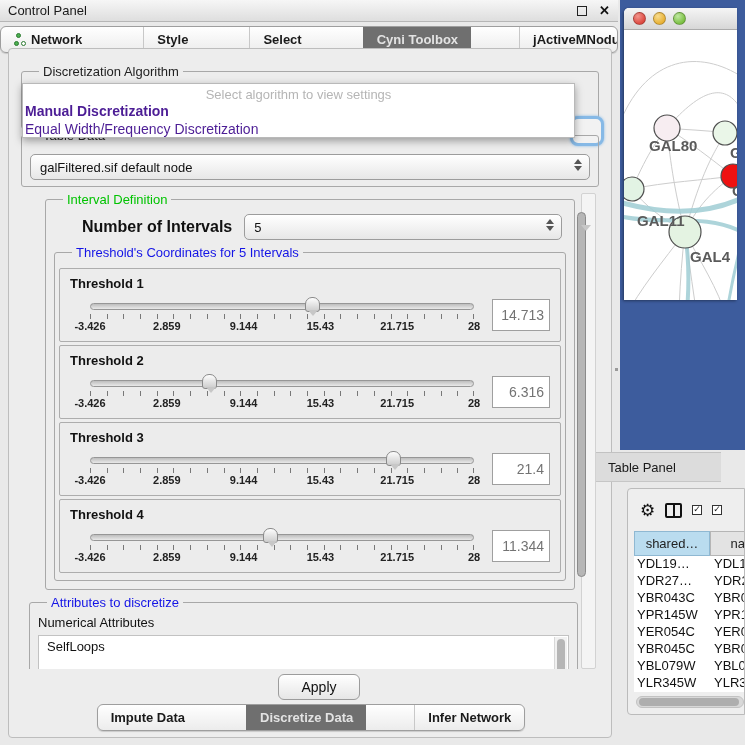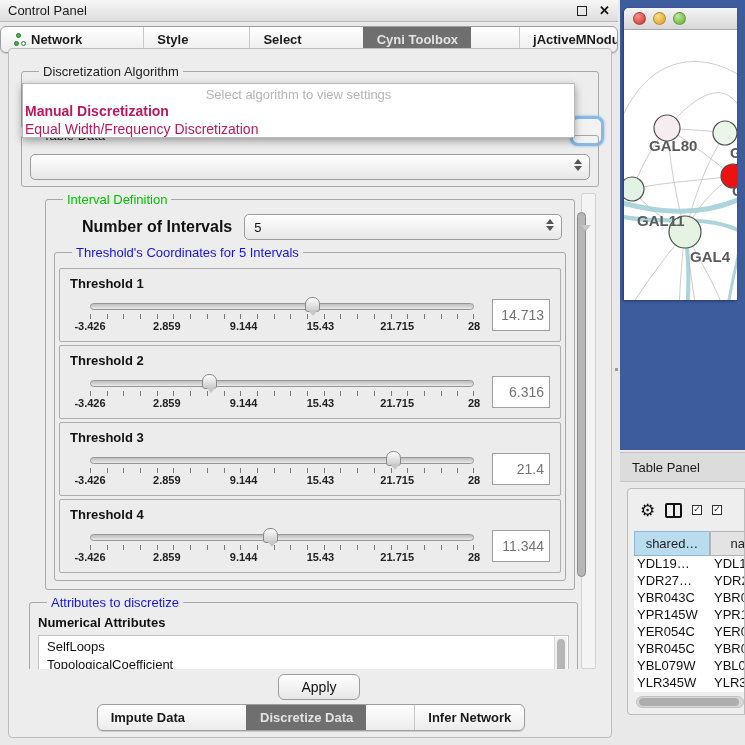--- a/index.html
+++ b/index.html
@@ -40,21 +40,21 @@
 
   .algo-group { position:absolute; left:12px; top:22px; width:578px; height:58px; }
 
   
   .focus-frag { position:absolute; left:548px; top:44px; width:34px; height:30px;
     border:3px solid #86b9e6; border-radius:8px; background:#f2f2f2; box-shadow:0 0 3px #86b9e6; }
 
   .popup { position:absolute; left:13px; top:34px; width:553px; height:55px; background:#ffffff;
     border:1px solid #b9b9b9; box-shadow:0 3px 8px rgba(0,0,0,.35); z-index:30; font-size:14px; }
   .popup .hint { text-align:center; color:#b5b5b5; padding-top:3px; font-size:13px; }
-  .popup .opt { padding:0 2px; line-height:18px; color:#be185d; cursor:pointer; }
+  .popup .opt { padding:0 2px; line-height:18px; color:#4c1d95; cursor:pointer; }
   .popup .opt.selected { font-weight:bold; }
 
   .tabledata-group { position:absolute; left:12px; top:86px; width:578px; height:52px; }
   .combo { position:relative; height:26px; border:1px solid #9c9c9c; border-radius:5px;
     background:linear-gradient(#ffffff,#e7e7e7); display:flex; align-items:center;
     padding:0 22px 0 9px; font-size:13px; color:#111; cursor:pointer; }
   .combo .arrows { position:absolute; right:7px; top:4px; display:flex; flex-direction:column; gap:2px; }
   .combo .arrows b { width:0; height:0; border-left:4px solid transparent; border-right:4px solid transparent; }
   .combo .arrows b.up { border-bottom:5px solid #555; }
   .combo .arrows b.dn { border-top:5px solid #555; }
@@ -84,21 +84,21 @@
     border-left:5px solid transparent; border-right:5px solid transparent; border-top:6px solid #c7c7c7; }
   .ticks { position:absolute; left:0; right:0; top:17px; height:5px;
     background:repeating-linear-gradient(to right,#787878 0 1px,transparent 1px calc(100%/23)); }
   .ticks::after { content:""; position:absolute; right:0; top:0; width:1px; height:5px; background:#787878; }
   .tlabels { position:absolute; left:0; right:0; top:23px; height:14px; }
   .tlabels span { position:absolute; transform:translateX(-50%); font-size:11px; font-weight:600; color:#222; white-space:nowrap; }
   .tvalue { width:58px; height:32px; margin-left:12px; margin-top:2px; background:#fff; border:1px solid #9f9f9f;
     font-size:14px; color:#737373; text-align:right; padding:7px 5px 0 0; }
 
   .attr-group { margin:6px 3px 0 8px; padding:12px 8px 6px 8px; }
-  .attr-sub { font-size:13px; font-weight:bold; color:#111; margin:0 0 5px 0; }
+  .attr-sub { font-size:13px; font-weight:normal; color:#111; margin:0 0 5px 0; }
   .attr-list { position:relative; background:#fff; border:1px solid #c2c2c2; height:58px; overflow:hidden; padding:2px 0 0 8px; }
   .attr-list .item { font-size:13px; color:#111; line-height:18px; cursor:default; }
   .attr-list .lscroll { position:absolute; right:1px; top:1px; width:13px; height:56px; background:#f1f1f1; border-left:1px solid #d8d8d8; }
   .attr-list .lscroll .thumb2 { position:absolute; left:2px; top:2px; width:8px; height:44px; background:#b6b6b6; border-radius:4px; }
 
   .apply-row { position:absolute; left:8px; top:625px; width:604px; display:flex; justify-content:center; }
   .apply-btn { padding:4px 22px; font-size:14px; color:#111; border:1px solid #9c9c9c; border-radius:6px;
     background:linear-gradient(#ffffff,#e6e6e6); cursor:pointer; font-family:"Liberation Sans",sans-serif; }
 
   .bottom-tabs { position:absolute; left:0; top:655px; width:604px; display:flex; justify-content:center; }
@@ -110,21 +110,21 @@
   .net-titlebar { height:22px; background:linear-gradient(#f5f5f5,#d7d7d7); border-bottom:1px solid #ababab;
     display:flex; align-items:center; padding-left:9px; gap:7px; }
   .light { width:13px; height:13px; border-radius:50%; border:1px solid rgba(0,0,0,.25); cursor:pointer; }
   .light.red { background:radial-gradient(circle at 35% 30%, #f2958d, #dd4a41 70%); }
   .light.yellow { background:radial-gradient(circle at 35% 30%, #f7dc8e, #e8b135 70%); }
   .light.green { background:radial-gradient(circle at 35% 30%, #c0e8a2, #7bc043 70%); }
   .net-canvas { width:113px; height:390px; background:#fff; }
   .net-canvas svg { display:block; }
   .net-canvas text { font-family:"Liberation Sans",sans-serif; font-size:15px; fill:#5a5a5a; }
 
-  .tp-bar { position:absolute; left:620px; top:452px; width:125px; height:30px; background:#dcdcdc;
+  .tp-bar { position:absolute; left:596px; top:452px; width:125px; height:30px; background:#dcdcdc;
     border-top:1px solid #c2c2c2; border-bottom:1px solid #c6c6c6; display:flex; align-items:center;
     padding-left:12px; font-size:13px; color:#1a1a1a; }
 
   .tp-box { position:absolute; left:627px; top:488px; width:118px; height:227px; background:#eeeeee;
     border:1px solid #bbbbbb; border-radius:4px 0 0 4px; overflow:hidden; }
   .tp-toolbar { height:42px; display:flex; align-items:center; gap:10px; padding-left:12px; }
   .gear-ic { font-size:17px; color:#111; cursor:pointer; line-height:1; }
   .col-ic { width:17px; height:15px; border:2px solid #111; border-radius:2px; position:relative; cursor:pointer; }
   .col-ic::after { content:""; position:absolute; left:6px; top:0; width:2px; height:11px; background:#111; }
   .cb-ic { width:10px; height:10px; border:1.5px solid #333; position:relative; cursor:pointer; background:#fff; }
@@ -193,20 +193,21 @@
       <div class="hint">Select algorithm to view settings</div>
       <div id="algo-options">
           <div class="opt selected">Manual Discretization</div>
           <div class="opt">Equal Width/Frequency Discretization</div>
         </div>
     </div>
 
     <div class="group tabledata-group">
       <span class="gtitle dark">Table Data</span>
       <div class="combo">
+        <span>galFiltered.sif default node</span>
         <span class="arrows">
             <b class="up"></b>
             <b class="dn"></b>
           </span>
       </div>
     </div>
 
     <div class="scroll-area">
       <div class="group interval-group">
         <span class="gtitle green">Interval Definition</span>
@@ -301,21 +302,20 @@
               </div>
             </div>
         </div>
       </div>
 
       <div class="group attr-group">
         <span class="gtitle blue">Attributes to discretize</span>
         <div class="attr-sub">Numerical Attributes</div>
         <div class="attr-list" id="attr-list">
           <div class="item">SelfLoops</div>
-            <div class="item">TopologicalCoefficient</div>
             <div class="lscroll">
               <div class="thumb2"></div>
             </div>
         </div>
       </div>
     </div>
 
     <div class="vscroll">
         <div class="thumb"></div>
       </div>

